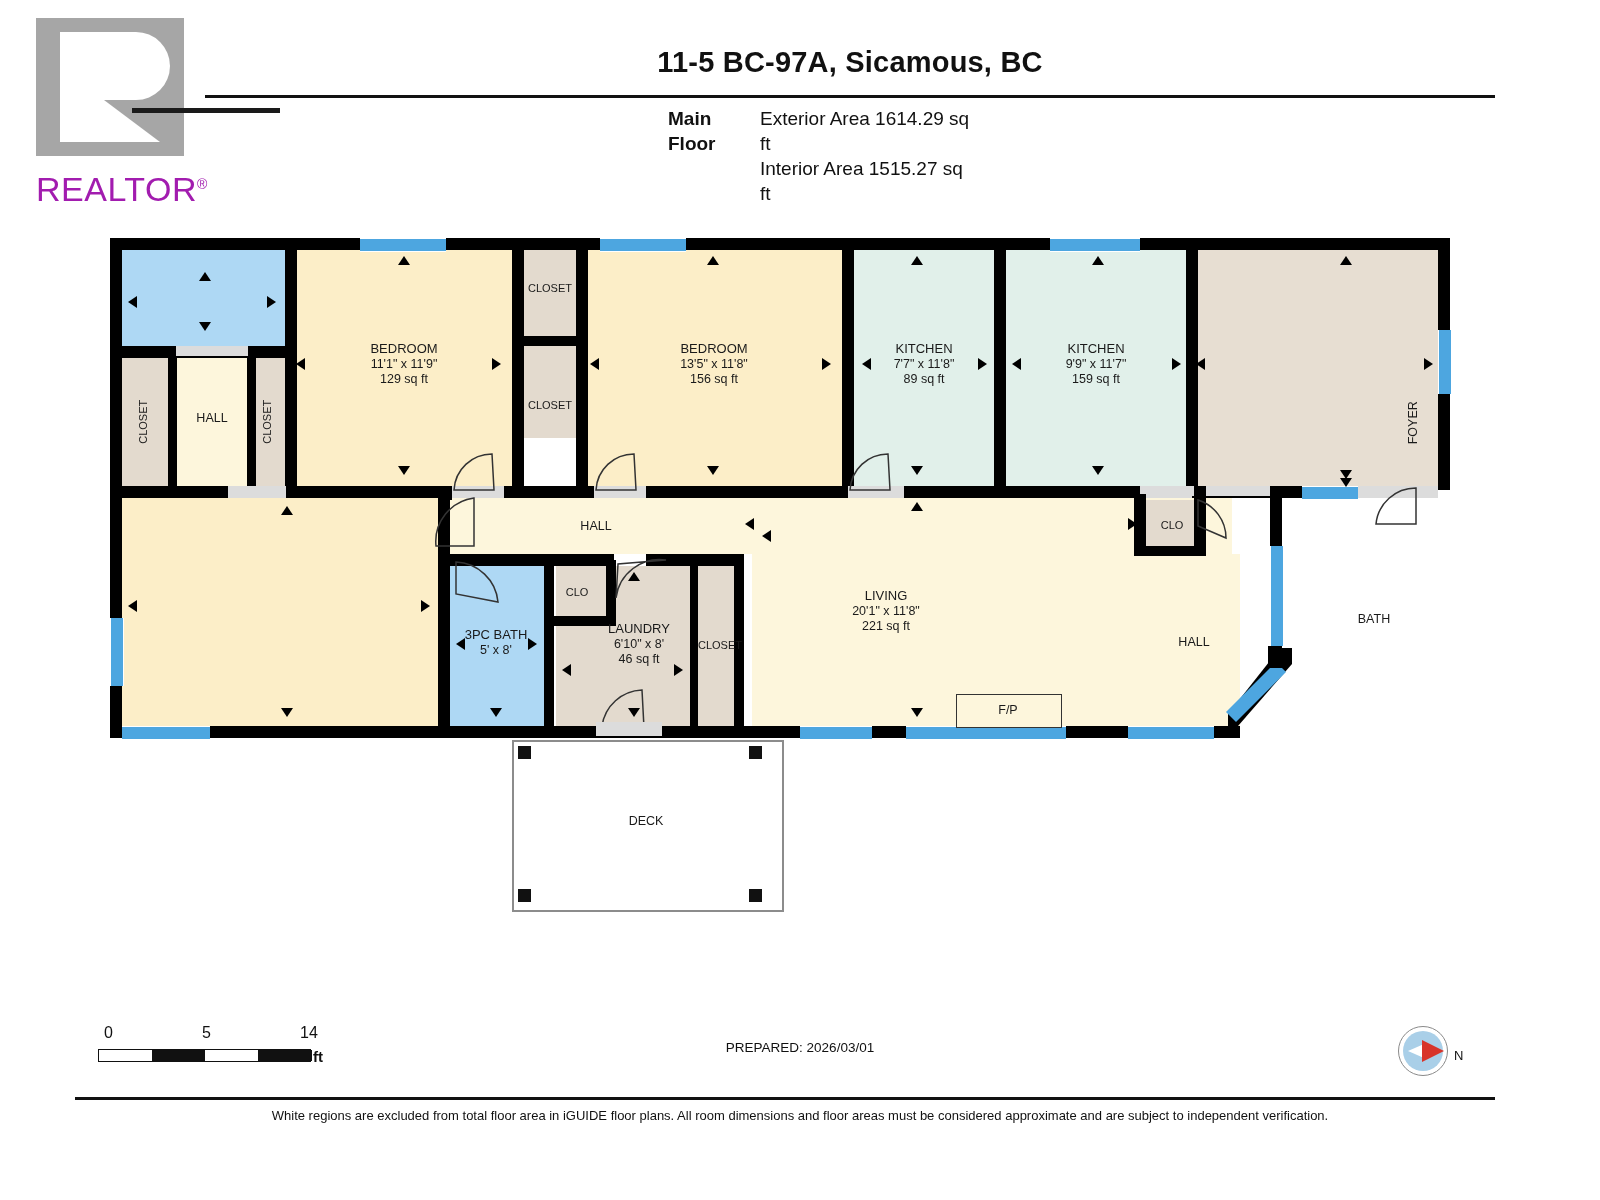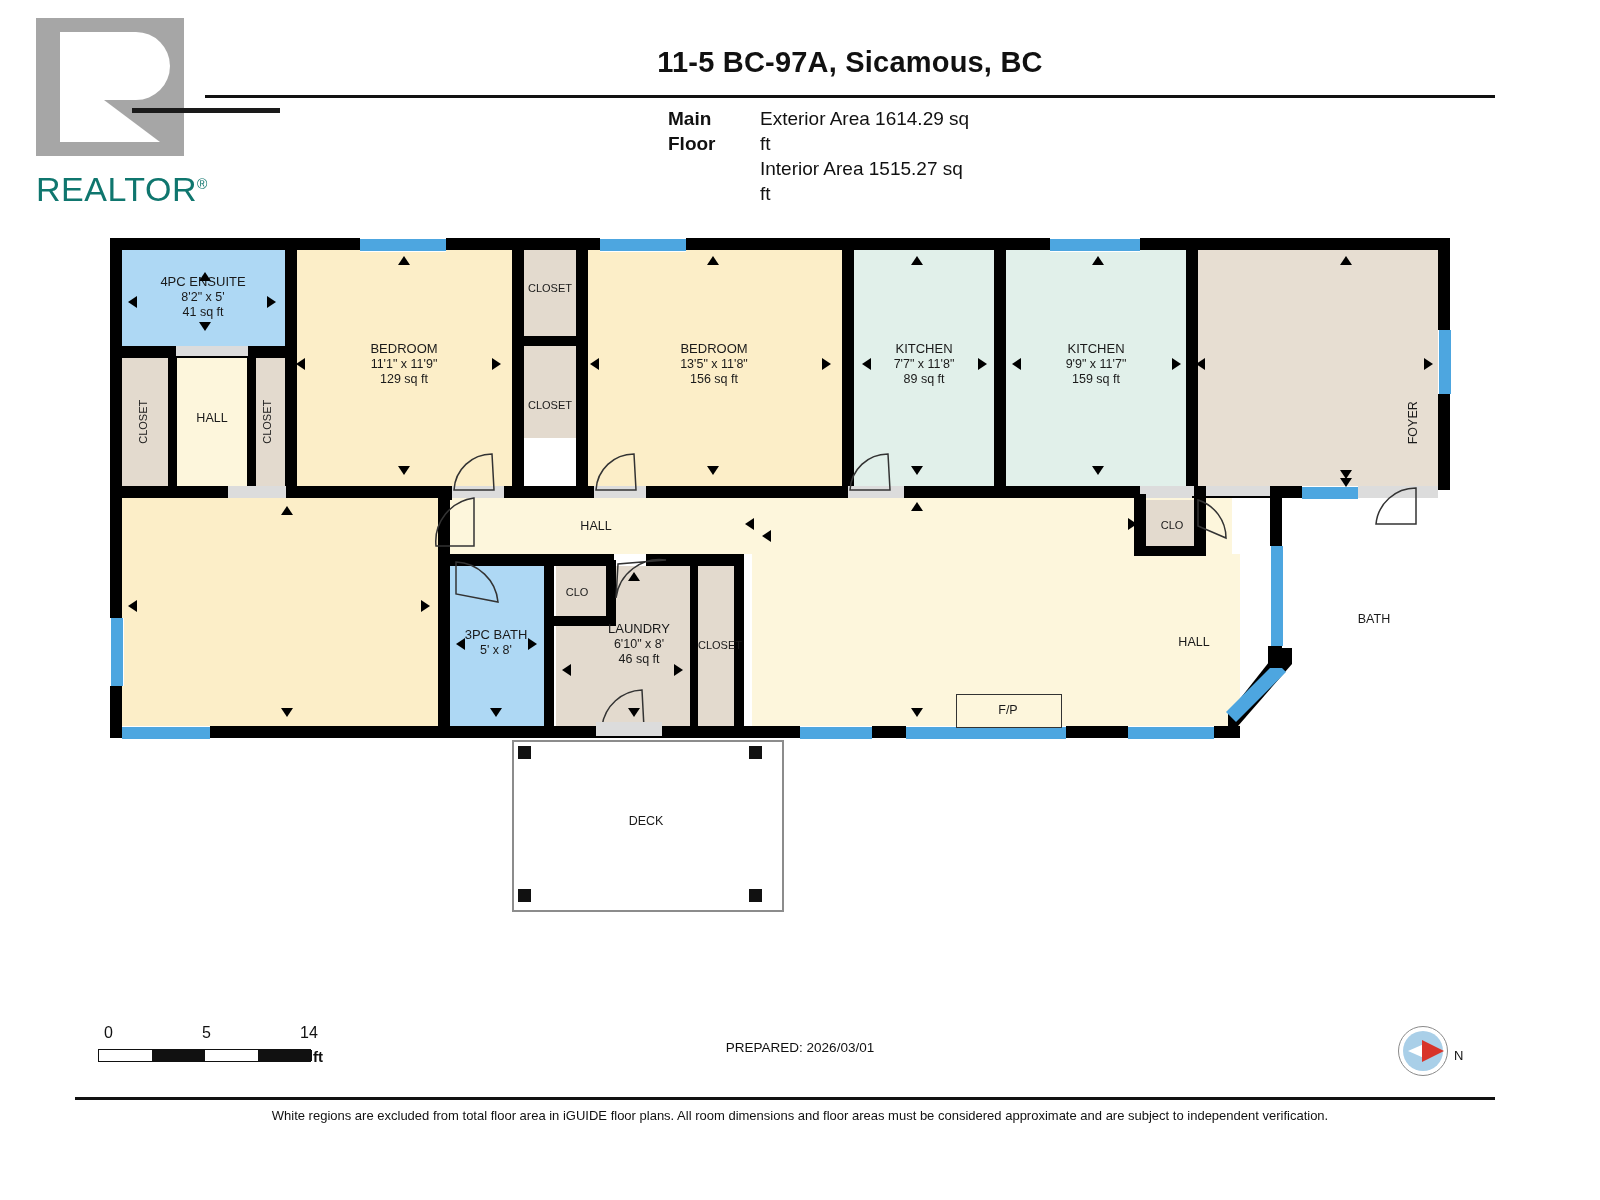--- a/index.html
+++ b/index.html
@@ -3,21 +3,21 @@
 <meta charset="utf-8">
 <style>
   html,body{margin:0;padding:0;background:#fff;}
   body{width:1600px;height:1200px;position:relative;
        font-family:"Liberation Sans",sans-serif;color:#111;overflow:hidden;}
 
   
   #realtor-logo{position:absolute;left:36px;top:18px;width:168px;height:180px;}
   #realtor-mark{position:absolute;left:0;top:0;width:148px;height:138px;background:#a6a6a6;}
   #realtor-word{position:absolute;left:0;top:152px;font-size:34px;letter-spacing:.5px;
-       color:#0f766e;font-family:"Liberation Sans",sans-serif;white-space:nowrap;}
+       color:#a21caf;font-family:"Liberation Sans",sans-serif;white-space:nowrap;}
   #realtor-word sup{font-size:14px;vertical-align:super;}
   #logo-rule{position:absolute;left:96px;top:90px;width:148px;height:5px;background:#1a1a1a;}
 
   #title-wrap{position:absolute;left:205px;top:46px;width:1290px;text-align:center;}
   #plan-title{font-size:29px;font-weight:bold;letter-spacing:.2px;}
   #title-rule{position:absolute;left:205px;top:95px;width:1290px;height:3px;background:#111;}
 
   #areas{position:absolute;left:668px;top:106px;font-size:19px;line-height:25px;}
   #areas .lbl{font-weight:bold;display:inline-block;width:92px;}
   #areas .val{display:inline-block;width:210px;}
@@ -255,25 +255,20 @@
   <div class="dooropen" style="left:596px;top:722px;width:66px;height:14px;"></div>
 
   <div id="fp-box" style="left:956px;top:694px;width:104px;height:32px;"></div>
 
   <div id="deck-box" style="left:512px;top:740px;width:268px;height:168px;"></div>
   <div class="post" style="left:518px;top:746px;"></div>
   <div class="post" style="left:749px;top:746px;"></div>
   <div class="post" style="left:518px;top:889px;"></div>
   <div class="post" style="left:749px;top:889px;"></div>
 
-  <div class="lab" style="left:118px;top:274px;width:170px;">
-    <div class="nm">4PC ENSUITE</div>
-    <div>8'2" x 5'</div>
-    <div>41 sq ft</div>
-  </div>
   <div class="lab sm vert" style="left:112px;top:414px;width:64px;">CLOSET</div>
   <div class="lab" style="left:180px;top:411px;width:64px;">HALL</div>
   <div class="lab sm vert" style="left:236px;top:414px;width:64px;">CLOSET</div>
 
   <div class="lab" style="left:318px;top:341px;width:172px;">
     <div class="nm">BEDROOM</div>
     <div>11'1" x 11'9"</div>
     <div>129 sq ft</div>
   </div>
 
@@ -309,20 +304,25 @@
   </div>
 
   <div class="lab sm" style="left:546px;top:585px;width:62px;">CLO</div>
   <div class="lab" style="left:553px;top:621px;width:172px;">
     <div class="nm">LAUNDRY</div>
     <div>6'10" x 8'</div>
     <div>46 sq ft</div>
   </div>
   <div class="lab sm" style="left:684px;top:638px;width:72px;">CLOSET</div>
 
+  <div class="lab" style="left:800px;top:588px;width:172px;">
+    <div class="nm">LIVING</div>
+    <div>20'1" x 11'8"</div>
+    <div>221 sq ft</div>
+  </div>
   <div class="lab" style="left:972px;top:703px;width:72px;">F/P</div>
 
   <div class="lab sm" style="left:1142px;top:518px;width:60px;">CLO</div>
   <div class="lab" style="left:1158px;top:635px;width:72px;">HALL</div>
   <div class="lab" style="left:1338px;top:612px;width:72px;">BATH</div>
   <div class="lab" style="left:610px;top:814px;width:72px;">DECK</div>
 
   <div class="arrow ar-up" style="left:199px;top:272px;"></div>
   <div class="arrow ar-down" style="left:199px;top:322px;"></div>
   <div class="arrow ar-left" style="left:128px;top:296px;"></div>

